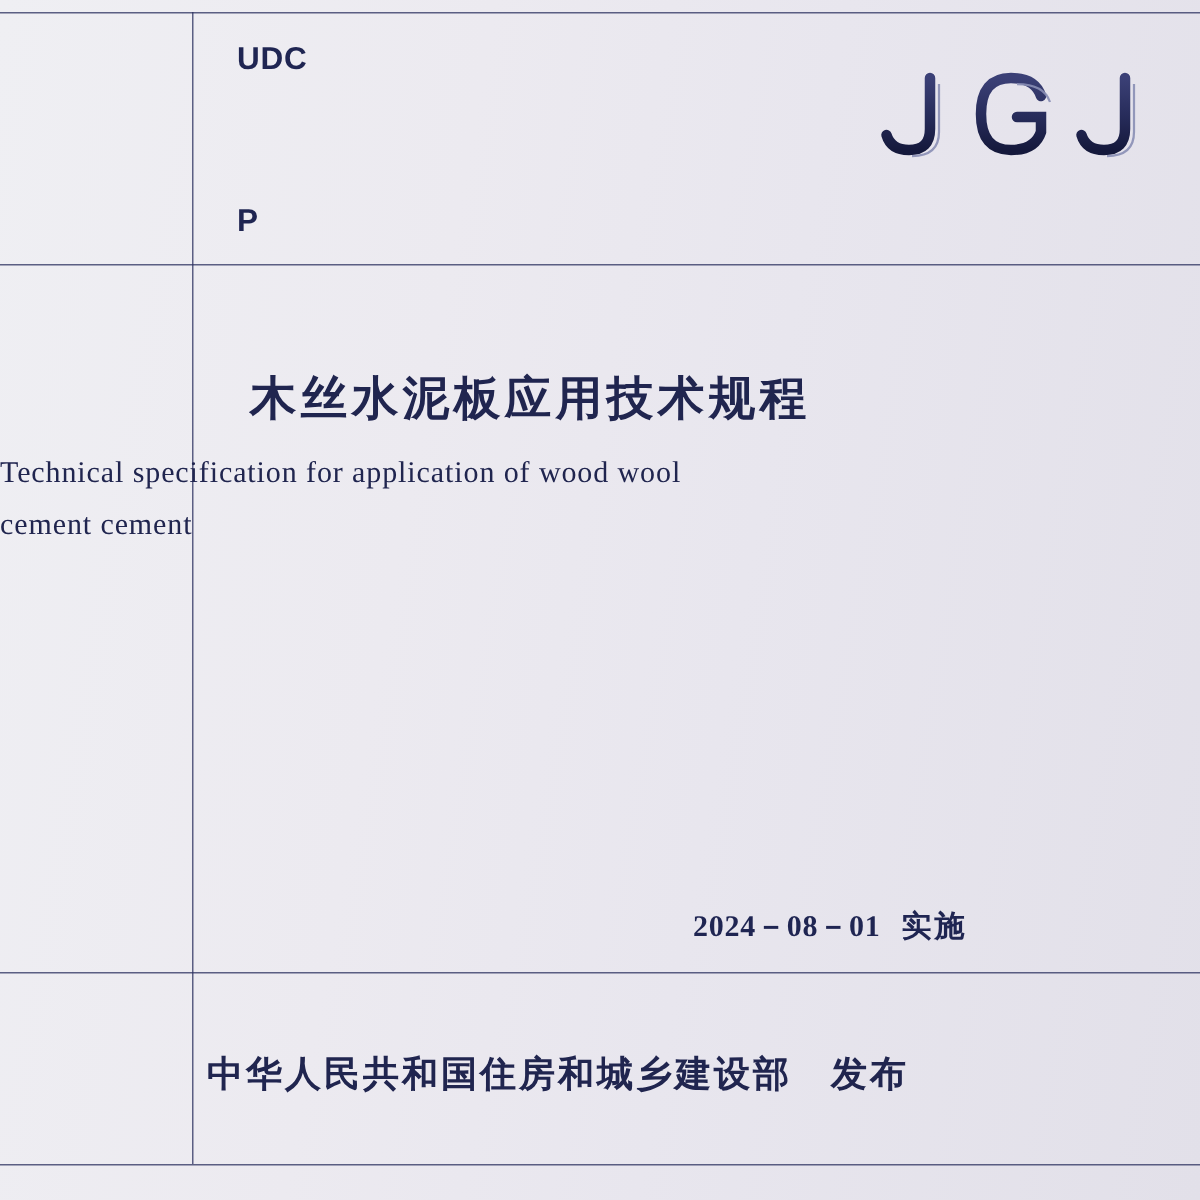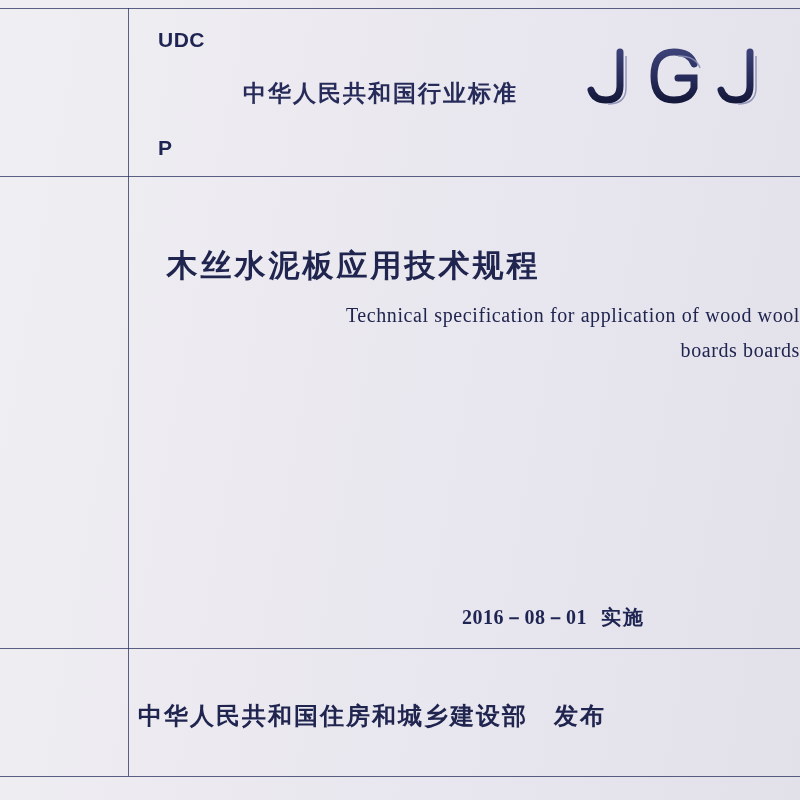--- a/index.html
+++ b/index.html
@@ -129,21 +129,21 @@
     font-weight: bold;
     font-size: 31px;
     color: #20254f;
     letter-spacing: 3px;
   }
   .title-en {
     position: absolute;
     left: 0;
     top: 298px;
     width: 800px;
-    text-align: right;
+    text-align: left;
     font-family: "Liberation Serif", serif;
     font-size: 20px;
     color: #20254f;
     line-height: 1.75;
     letter-spacing: 0.6px;
   }
 
   
   .date-issue {
     position: absolute;
@@ -198,21 +198,20 @@
 
     <div class="rule rule-top"></div>
     <div class="rule rule-mid"></div>
     <div class="rule rule-low"></div>
     <div class="rule rule-bot"></div>
     <div class="vrule"></div>
 
     <div class="udc">UDC</div>
     <div class="pcode">P</div>
 
-    <div class="std-line">中华人民共和国行业标准</div>
 
     <div class="jgj-logo">
       <svg width="190" height="62" viewBox="0 0 190 62" xmlns="http://www.w3.org/2000/svg">
         <defs>
           <linearGradient id="jgjgrad" x1="0" y1="0" x2="0" y2="1">
             <stop offset="0%" stop-color="#3b4076"></stop>
             <stop offset="55%" stop-color="#262b59"></stop>
             <stop offset="100%" stop-color="#15193c"></stop>
           </linearGradient>
         </defs>
@@ -234,26 +233,26 @@
       </svg>
     </div>
 
     <div class="std-no">
     </div>
 
     <div class="title-cn">木丝水泥板应用技术规程</div>
 
     <div class="title-en">
       <div>Technical specification for application of wood wool</div>
-      <div>boards boards</div>
+      <div>cement cement</div>
     </div>
 
 
     <div class="date-effect">
-      <span>2016－08－01</span><span class="cn">实施</span>
+      <span>2024－08－01</span><span class="cn">实施</span>
     </div>
 
     <div class="publisher">
       <span>中华人民共和国住房和城乡建设部</span><span class="pub-verb">发布</span>
     </div>
 
   </div>
 </div>
 
 </body></html>

